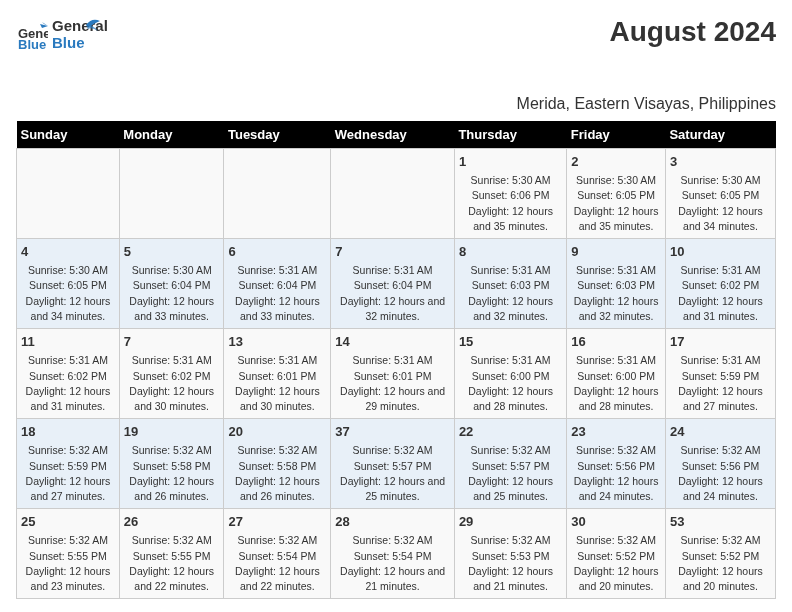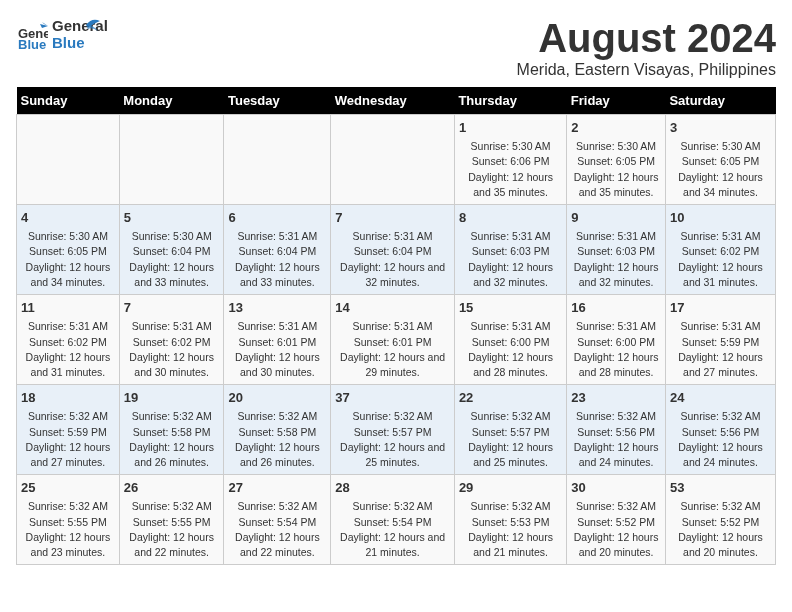--- a/index.html
+++ b/index.html
@@ -18,28 +18,29 @@
     }
     .logo {
       display: flex;
       flex-direction: column;
       align-items: flex-start;
     }
     .title-block {
       text-align: right;
     }
     .title-block h1 {
-      font-size: 40px;
+      font-size: 28px;
       font-weight: bold;
       color: #333;
     }
     .title-block h2 {
       font-size: 16px;
       font-weight: normal;
       color: #333;
+      margin-top: 47px;
     }
     table {
       width: 100%;
       border-collapse: collapse;
       font-size: 11px;
     }
     thead th {
       background: #000000;
       color: #fff;
       padding: 6px 4px;

